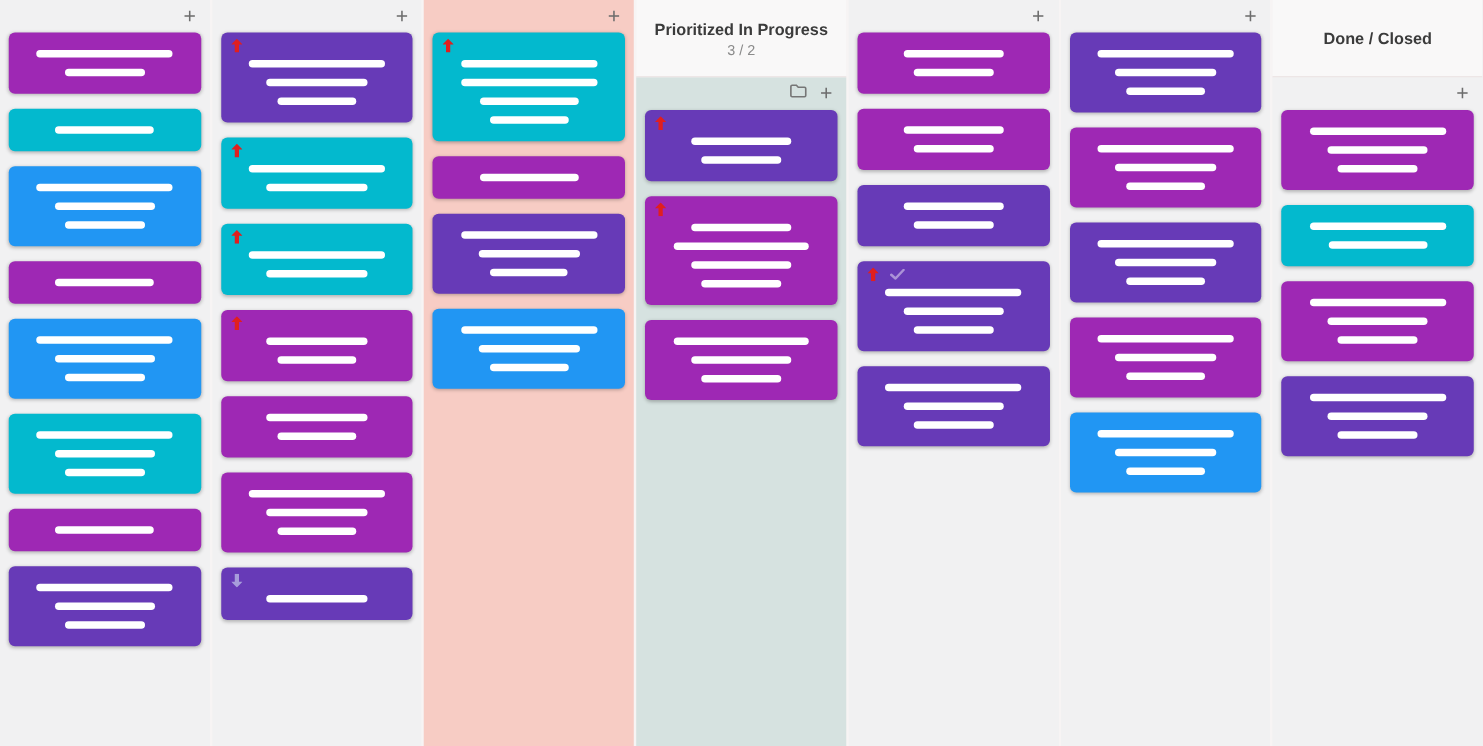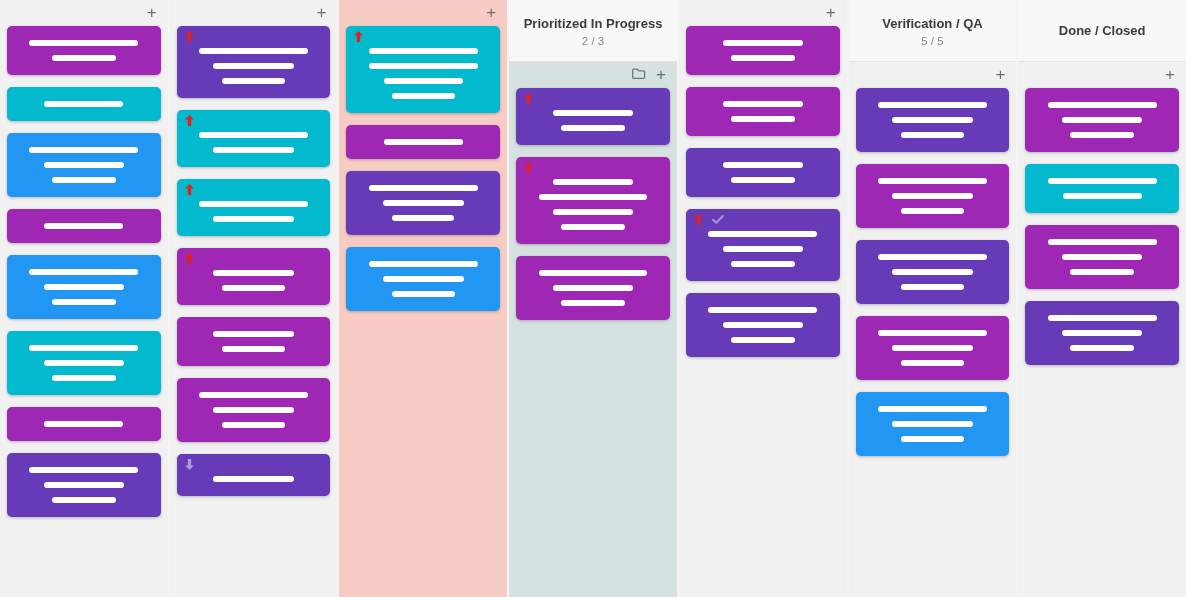--- a/index.html
+++ b/index.html
@@ -191,21 +191,21 @@
             <div class="line" style="width: 84%;"></div>
             <div class="line" style="width: 62%;"></div>
             <div class="line" style="width: 49%;"></div>
           </div>
         </div>
       </div>
     </div>
     <div class="column">
       <div class="col-header">
         <div class="col-title">Prioritized In Progress</div>
-        <div class="col-subtitle">2 / 3</div>
+        <div class="col-subtitle">3 / 2</div>
       </div>
       <div class="col-body" style="background: rgb(214, 226, 224);">
         <div class="col-toolbar">
           <span class="icon-btn">
             <span><svg width="15" height="13" viewBox="0 0 15 13">
                 <path d="M1.7 3.2 Q1.7 2.2 2.7 2.2 L6.1 2.2 L7.6 3.8 L12.6 3.8 Q13.6 3.8 13.6 4.8 L13.6 10.4 Q13.6 11.4 12.6 11.4 L2.7 11.4 Q1.7 11.4 1.7 10.4 Z" fill="none" stroke="#767676" stroke-width="1.3"></path>
               </svg></span>
           </span>
           <span class="icon-btn plus-icon">
             <span>+</span>
@@ -283,24 +283,20 @@
           </div>
           <div class="card" style="background: rgb(103, 58, 183);">
             <div class="line" style="width: 84%;"></div>
             <div class="line" style="width: 62%;"></div>
             <div class="line" style="width: 49%;"></div>
           </div>
         </div>
       </div>
     </div>
     <div class="column">
-      <div class="col-header">
-        <div class="col-title">Verification / QA</div>
-        <div class="col-subtitle">5 / 5</div>
-      </div>
       <div class="col-body" style="background: rgb(241, 241, 242);">
         <div class="col-toolbar">
           <span class="icon-btn plus-icon">
             <span>+</span>
           </span>
         </div>
         <div class="cards">
           <div class="card" style="background: rgb(103, 58, 183);">
             <div class="line" style="width: 84%;"></div>
             <div class="line" style="width: 62%;"></div>

